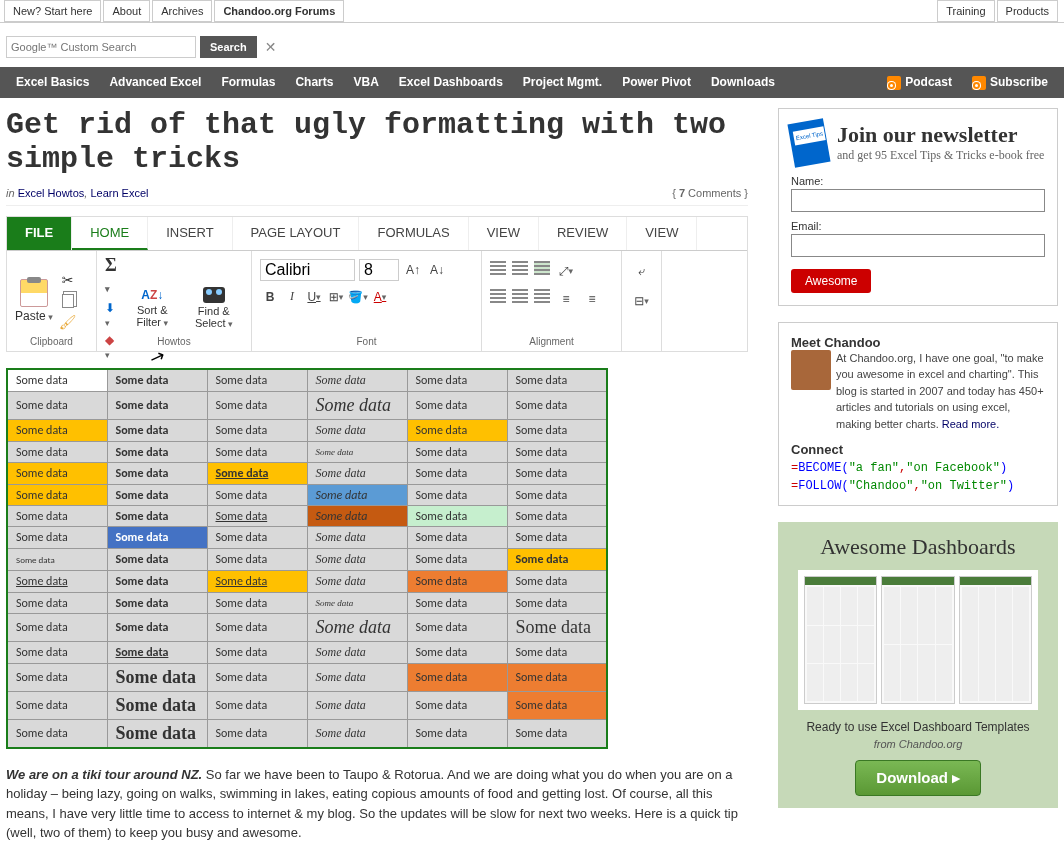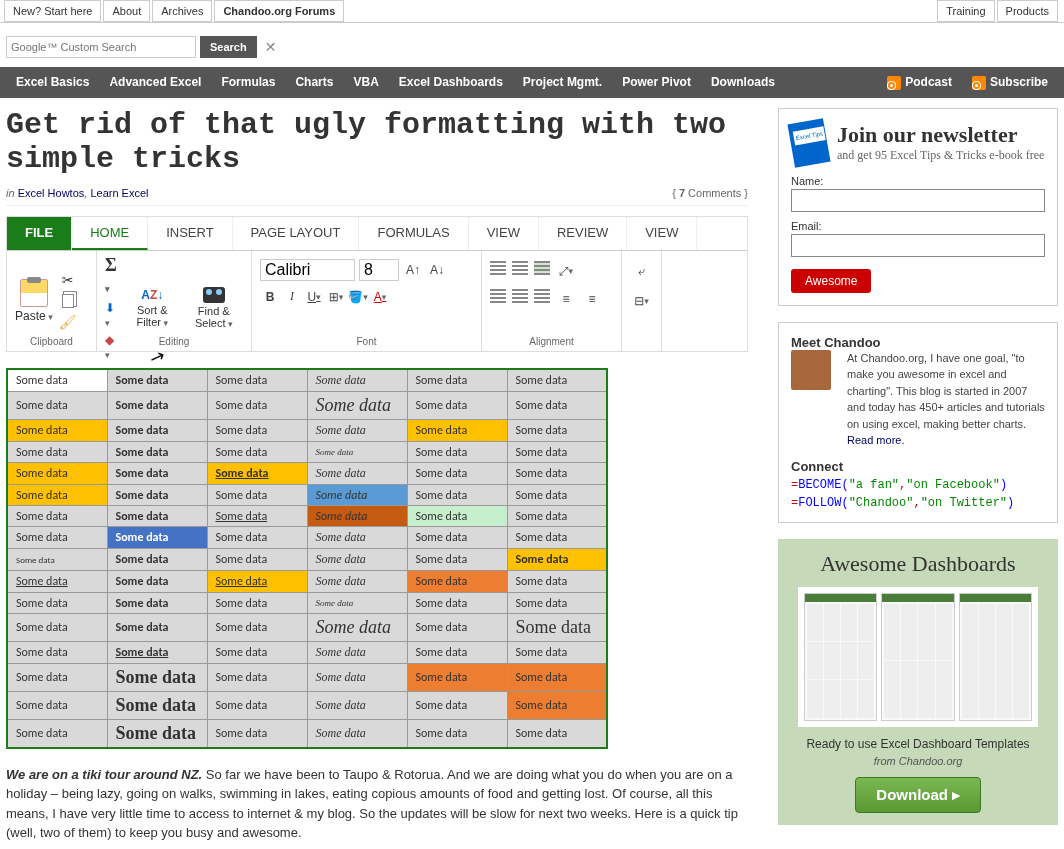--- a/index.html
+++ b/index.html
@@ -98,21 +98,21 @@
 .newsletter-hdr { display: flex; gap: 10px; align-items: center; margin-bottom: 10px; }
 .book-icon { width: 36px; height: 44px; background: #06c; transform: rotate(-10deg); position: relative; }
 .book-icon::after { content: 'Excel Tips'; position: absolute; top: 8px; left: 4px; font-size: 6px; color: #06c; background: #fff; padding: 4px 2px; }
 .newsletter-title { font-family: Georgia, serif; font-size: 22px; font-weight: bold; }
 .newsletter-sub { font-family: Georgia, serif; font-size: 12px; color: #666; }
 .form-label { font-size: 11px; margin-top: 8px; display: block; }
 .form-input { width: 100%; border: 1px solid #888; padding: 3px; margin-top: 2px; }
 .submit-btn { background: #c00; color: #fff; border: none; padding: 5px 14px; margin-top: 12px; font-size: 12px; border-radius: 3px; }
 
 .meet-title { font-weight: bold; font-size: 13px; margin-bottom: 0; }
-.meet-body { display: flex; gap: 16px; font-size: 11px; line-height: 1.5; color: #444; }
+.meet-body { display: flex; gap: 5px; font-size: 11px; line-height: 1.5; color: #444; }
 .avatar { width: 40px; height: 40px; background: #a8673a; flex-shrink: 0; border-radius: 2px; }
 .connect { margin-top: 10px; font-weight: bold; font-size: 13px; }
 .formula-link { font-family: 'Courier New', monospace; font-size: 12px; color: #c00; margin-top: 4px; display: block; }
 .formula-link .fn { color: #00f; }
 .formula-link .str { color: #080; }
 
 .dash-widget { background: #c6d9b8; text-align: center; padding: 12px 10px; }
 .dash-title { font-family: Georgia, serif; font-size: 22px; color: #333; margin-bottom: 10px; }
 .dash-imgs { height: 140px; background: #fff; margin: 0 10px 10px; display: flex; gap: 4px; padding: 6px; }
 .dash-card { flex: 1; border: 1px solid #ccc; background: #f9f9f9; display: flex; flex-direction: column; }
@@ -214,21 +214,21 @@
             </div>
             <div class="ribbon-col">
               <span class="icon-az">A<span style="color:#c44">Z</span>↓</span>
               <span class="dropdown-arrow" style="font-size:11px;text-align:center">Sort &amp; Filter</span>
             </div>
             <div class="ribbon-col">
               <span class="icon-binoculars"></span>
               <span class="dropdown-arrow" style="font-size:11px;text-align:center">Find &amp; Select</span>
             </div>
           </div>
-          <div class="ribbon-group-label">Editing</div>
+          <div class="ribbon-group-label">Howtos</div>
         </div>
         <div class="ribbon-group" style="width:230px">
           <div style="display:flex;flex-direction:column;gap:6px;padding-top:4px">
             <div style="display:flex;gap:4px;align-items:center">
               <input class="font-select font-name" value="Calibri" style="">
               <input class="font-select font-size" value="8" style="">
               <span class="fmt-btn">A↑</span>
               <span class="fmt-btn">A↓</span>
             </div>
             <div style="display:flex;gap:2px">

